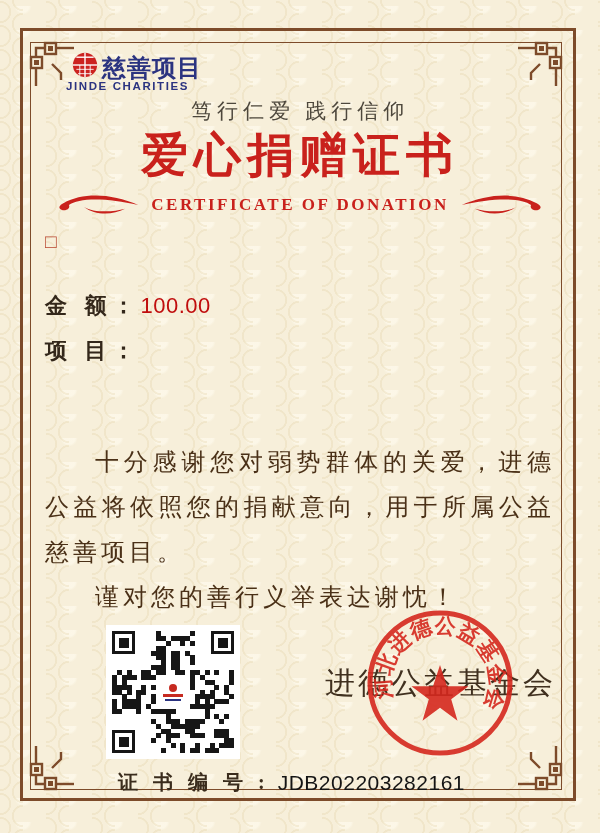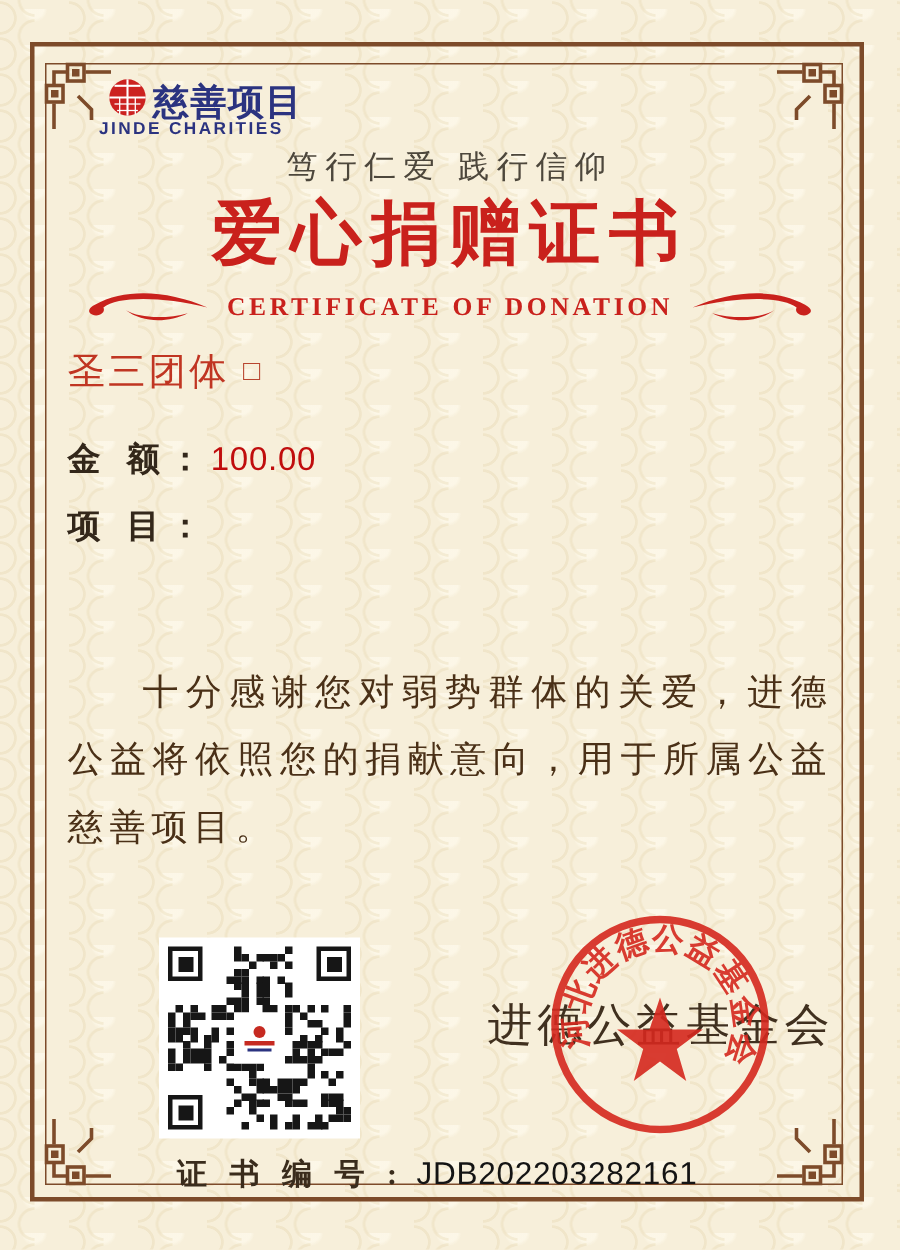--- a/index.html
+++ b/index.html
@@ -160,38 +160,38 @@
     <path d="M30 18 C40 24 60 24 74 20 C60 27 42 27 30 18 Z" fill="#c9211c"></path>
   </svg>
   <div class="subtitle">CERTIFICATE OF DONATION</div>
   <svg class="flourish right" viewBox="0 0 90 32">
     <path d="M88 16 C60 4 30 2 8 14 C4 16 2 19 6 21 C10 23 16 20 14 16 C24 8 55 8 88 16 Z" fill="#c9211c"></path>
     <path d="M30 18 C40 24 60 24 74 20 C60 27 42 27 30 18 Z" fill="#c9211c"></path>
   </svg>
 </div>
 
 <div class="recipient">
-  <span>圣三团体</span>
   <span class="tofu">□</span>
 </div>
 
 <div class="fields">
   <div class="field-row">
     <span class="field-label">金 额：</span>
     <span class="field-value amount">100.00</span>
   </div>
   <div class="field-row">
     <span class="field-label">项 目：</span>
   </div>
 </div>
 
 <div class="body-text">
   <div class="bline j indent">十分感谢您对弱势群体的关爱，进德</div>
   <div class="bline j">公益将依照您的捐献意向，用于所属公益</div>
   <div class="bline last">慈善项目。</div>
+  <div class="bline last indent">谨对您的善行义举表达谢忱！</div>
 </div>
 
 <div class="qr">
   <div id="qr-modules">
       <div class="qr-mod" style="left: 49.92px; top: 6px; width: 5px; height: 5px;"></div>
       <div class="qr-mod" style="left: 84.08px; top: 6px; width: 5px; height: 5px;"></div>
       <div class="qr-mod" style="left: 49.92px; top: 10.88px; width: 5px; height: 5px;"></div>
       <div class="qr-mod" style="left: 54.8px; top: 10.88px; width: 5px; height: 5px;"></div>
       <div class="qr-mod" style="left: 64.56px; top: 10.88px; width: 5px; height: 5px;"></div>
       <div class="qr-mod" style="left: 69.44px; top: 10.88px; width: 5px; height: 5px;"></div>

